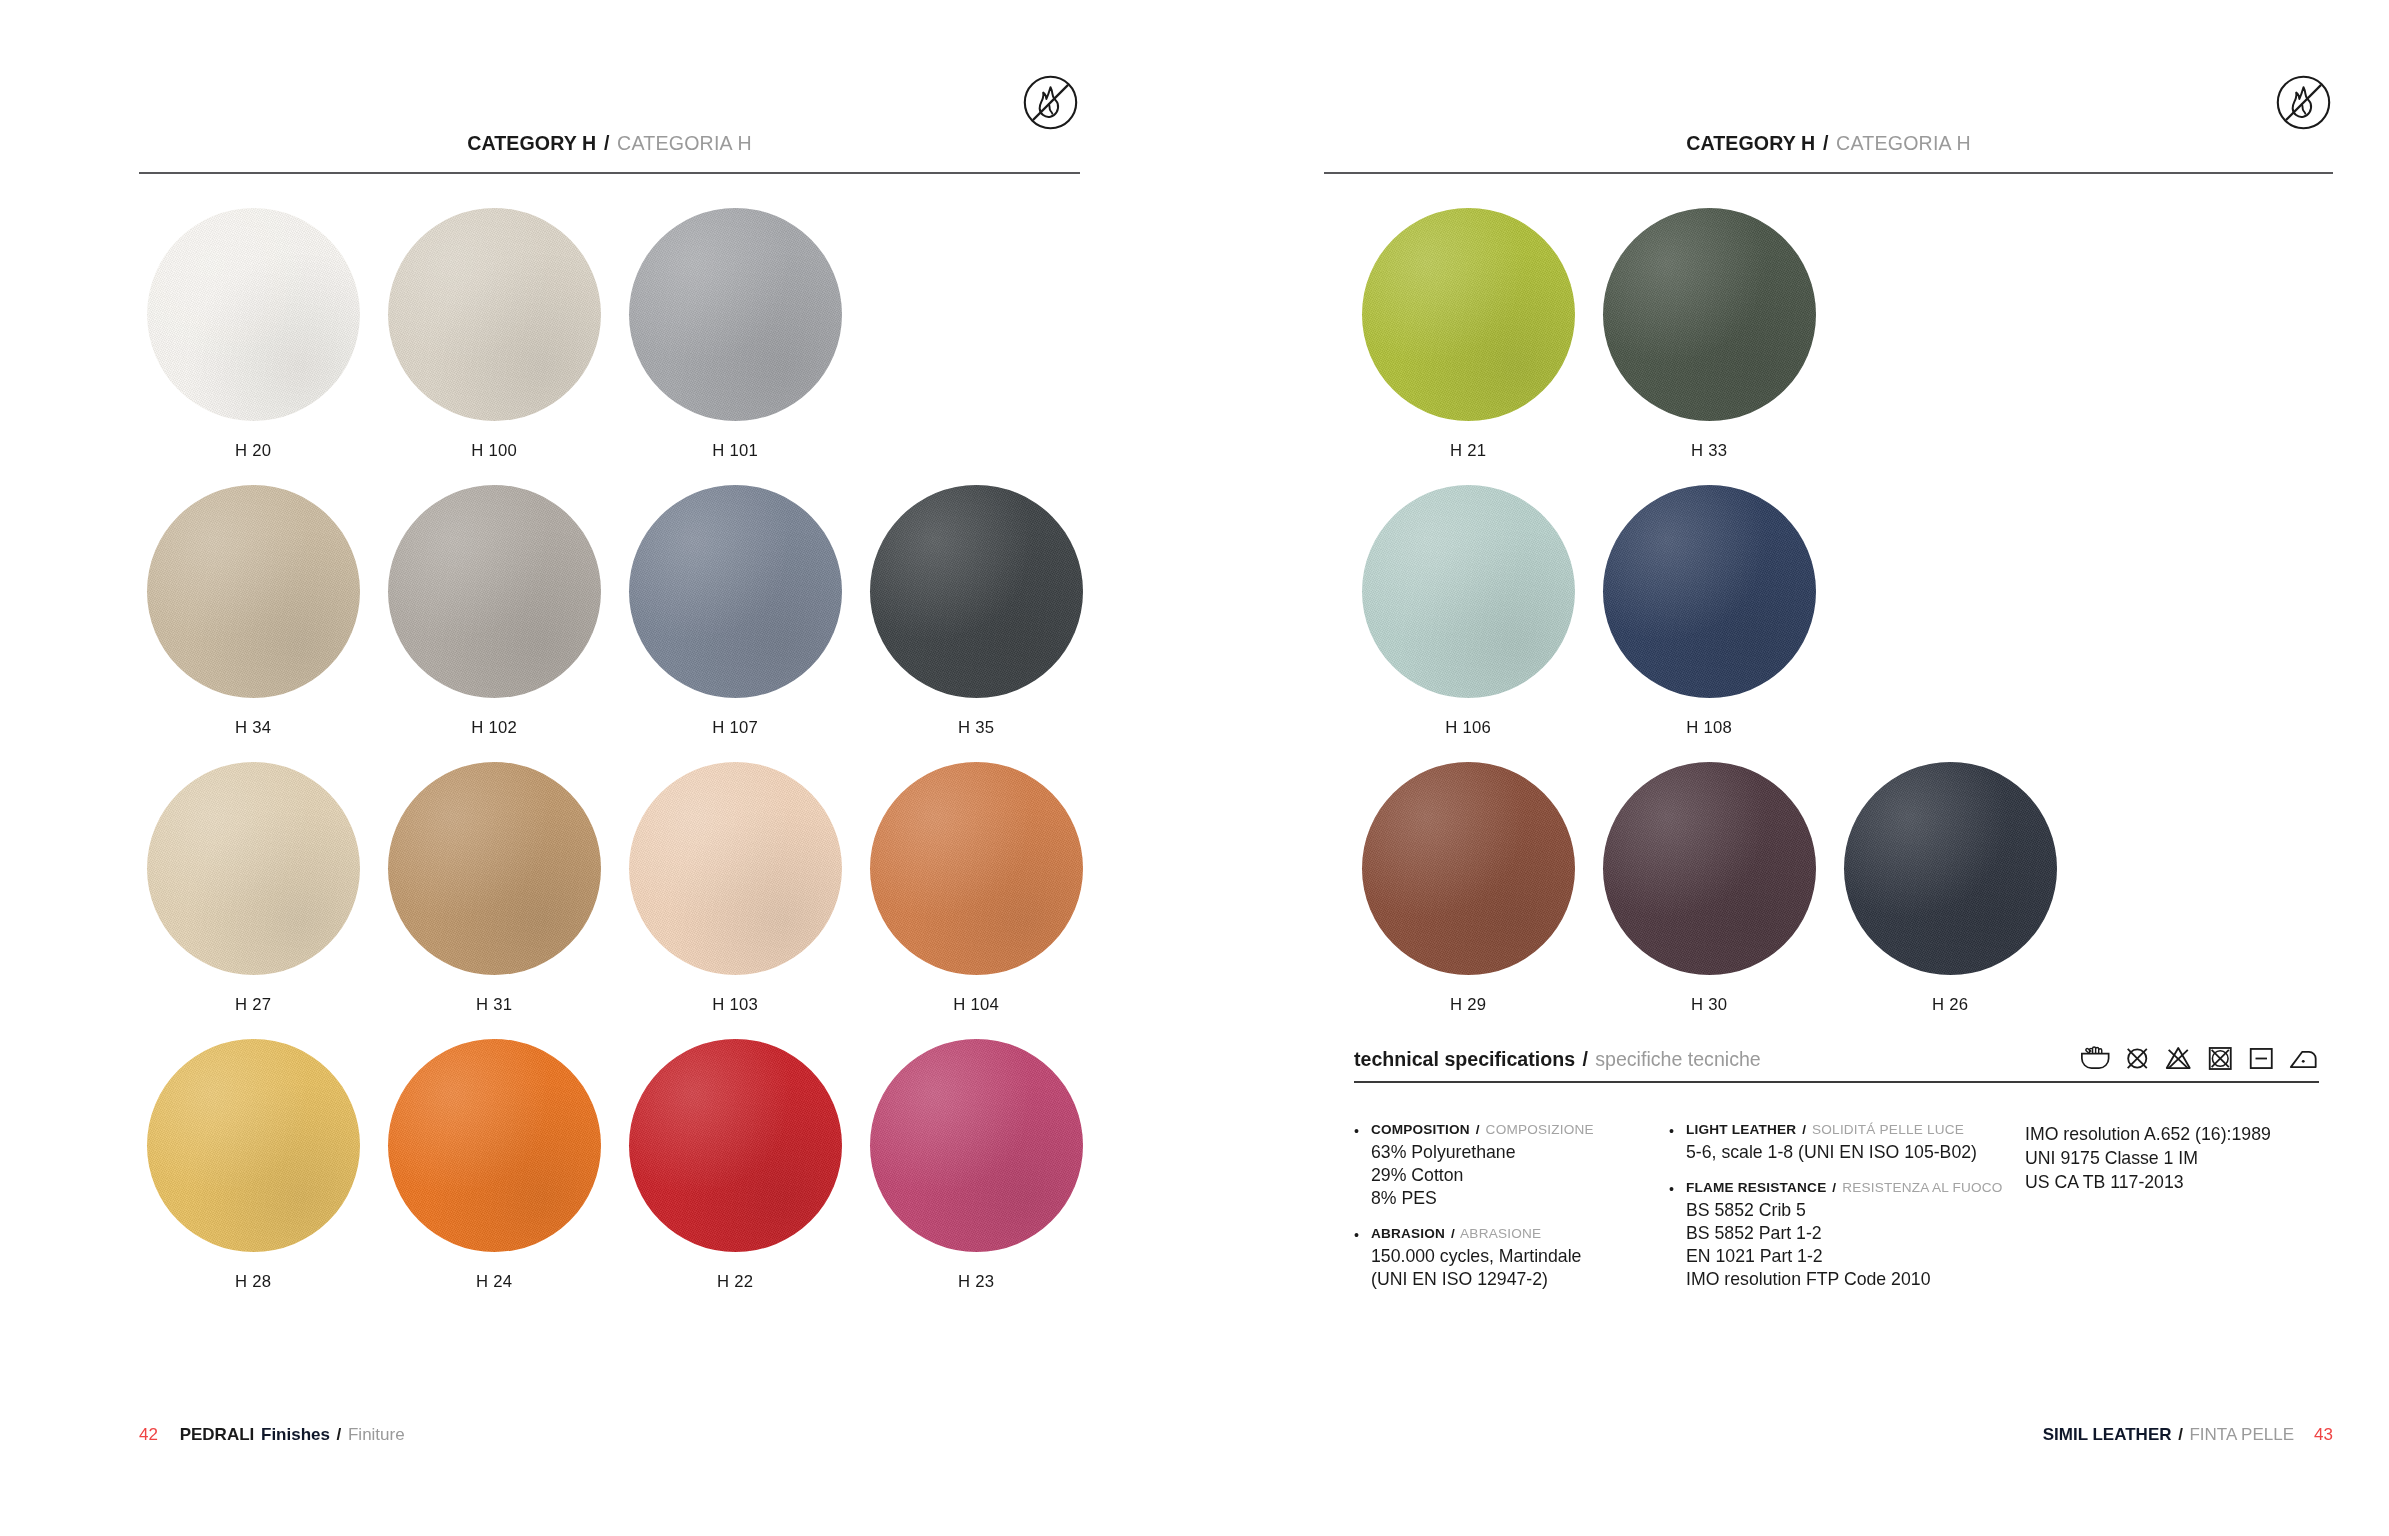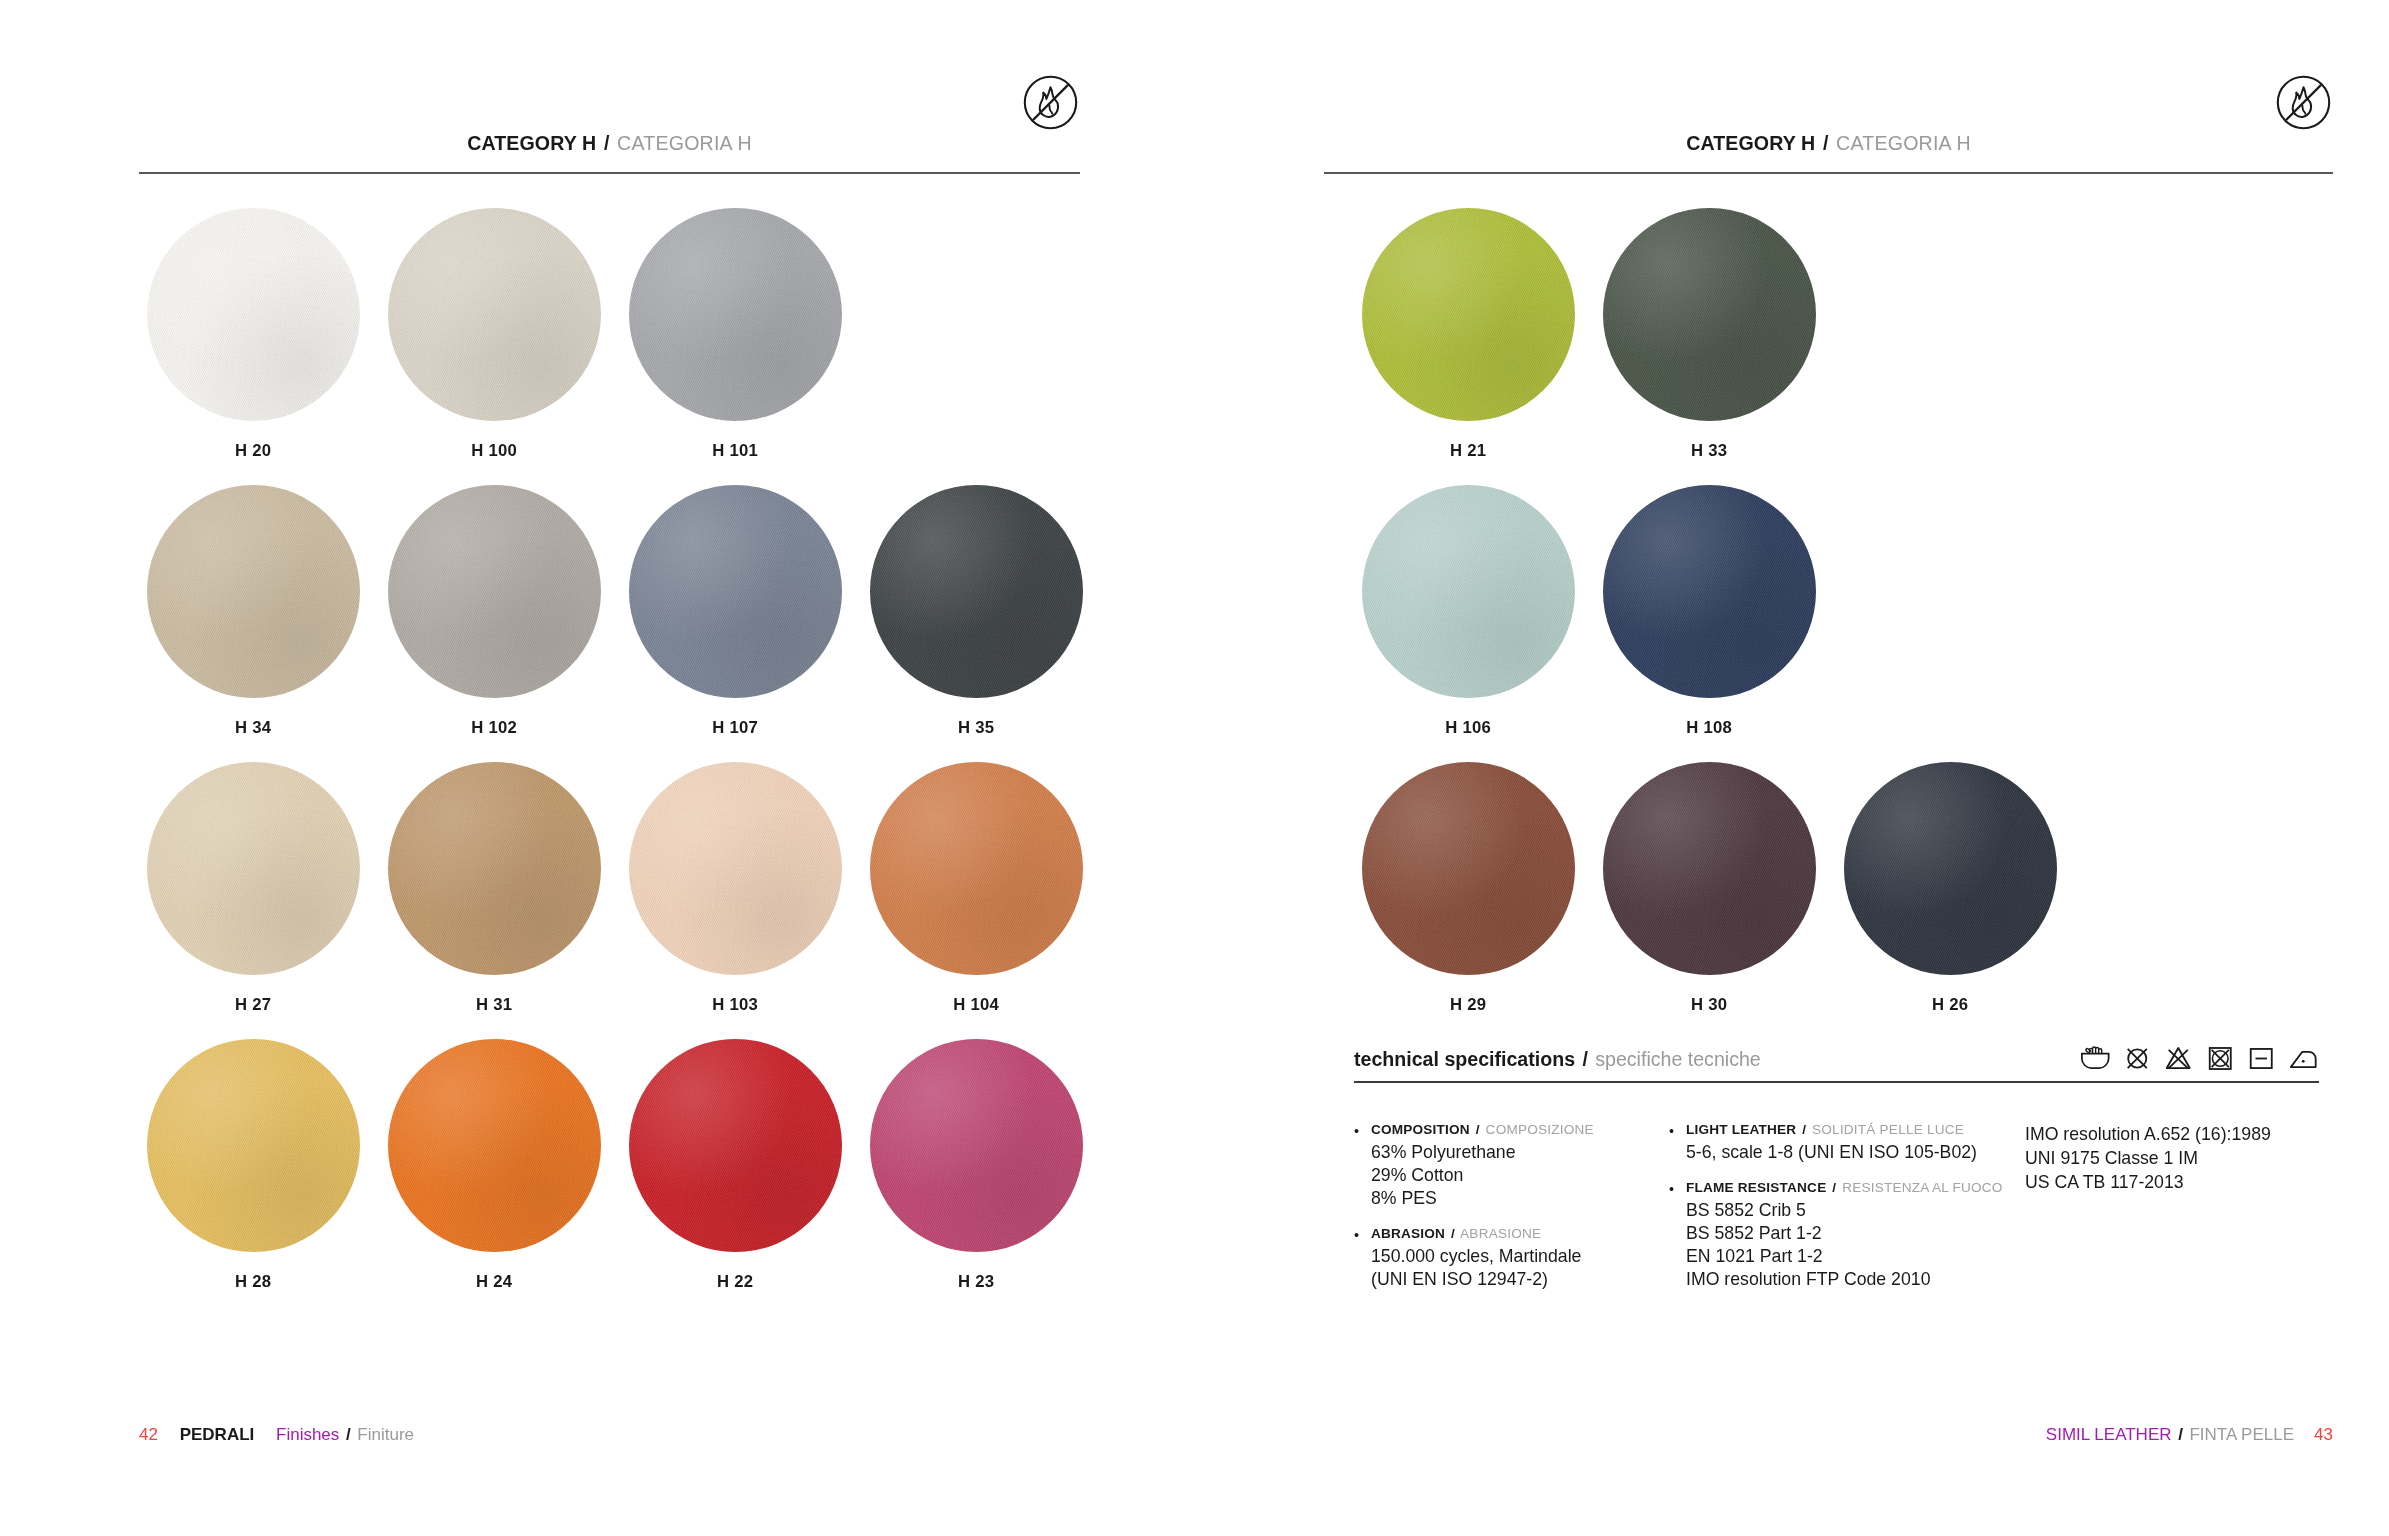--- a/index.html
+++ b/index.html
@@ -115,21 +115,21 @@
   }
 
   .swatch-label {
     position: absolute;
     top: 233px;
     left: 0;
     width: 213px;
     margin-left: 7.6px;
     text-align: center;
     font-size: 16.7px;
-    font-weight: 700;
+    font-weight: 400;
     color: #1a1a1a;
     letter-spacing: 0.2px;
     white-space: nowrap;
   }
 
   
   .tech-block {
     position: absolute;
     left: 1354px;
     top: 1047px;
@@ -213,21 +213,21 @@
     bottom: 91px;
     font-size: 17px;
     line-height: 21px;
     white-space: nowrap;
   }
   .footer-left  { left: 139px; }
   .footer-right { right: 57px; text-align: right; }
 
   .footer .pg   { color: #ef4444; font-weight: 400; }
   .footer .brand{ color: #1a1a1a; font-weight: 700; margin-left: 17px; }
-  .footer .en   { color: #a21caf; font-weight: 400; margin-left: 17px; }
+  .footer .en   { color: #0f172a; font-weight: 700; margin-left: 2px; }
   .footer .sl   { color: #1a1a1a; font-weight: 700; margin: 0 1.9px; }
   .footer .it   { color: #9a9a9a; font-weight: 400; }
   .footer-right .pg { margin-left: 15.3px; }
 </style>
 </head>
 <body>
 
 <div class="spread">
 
   <div class="page page-left">

